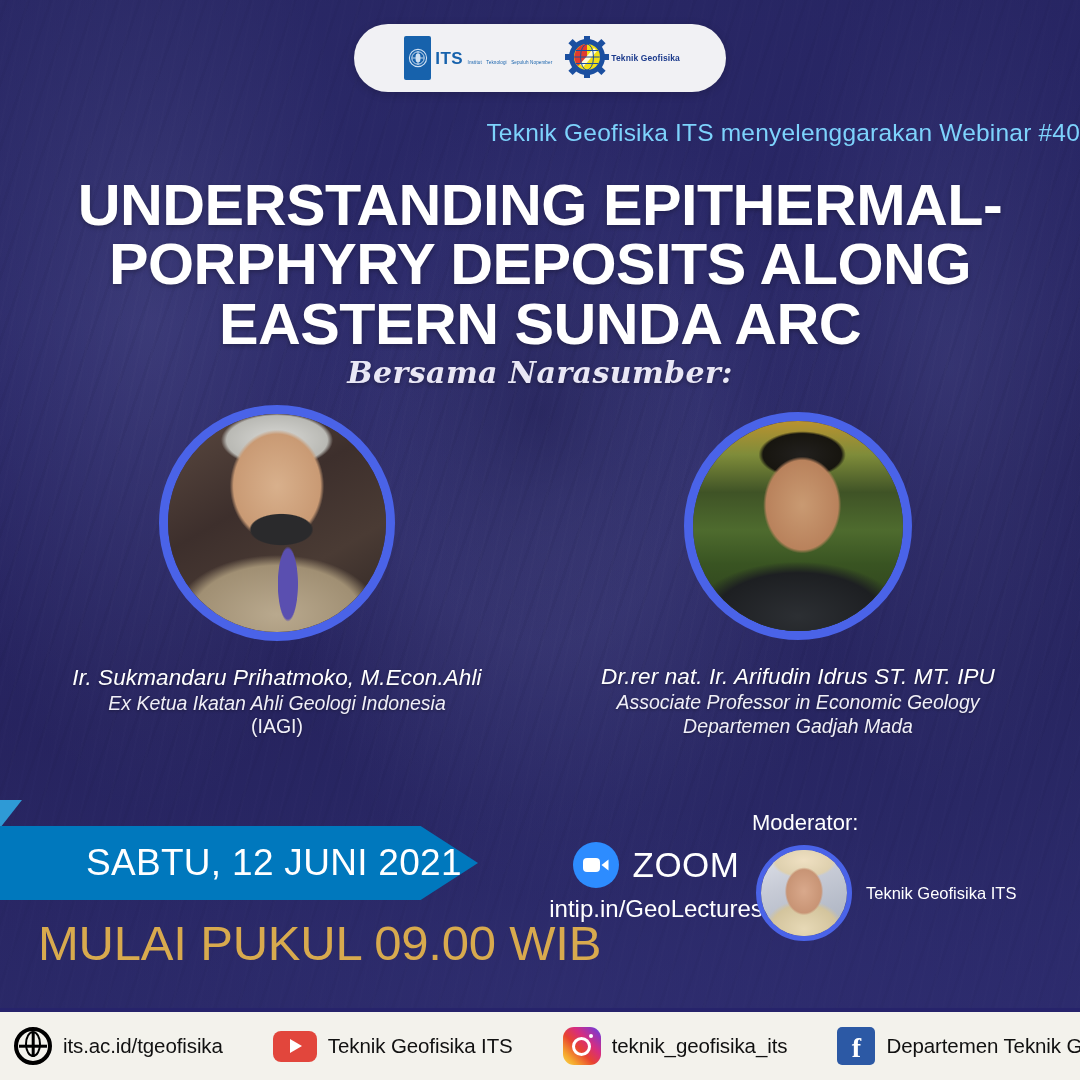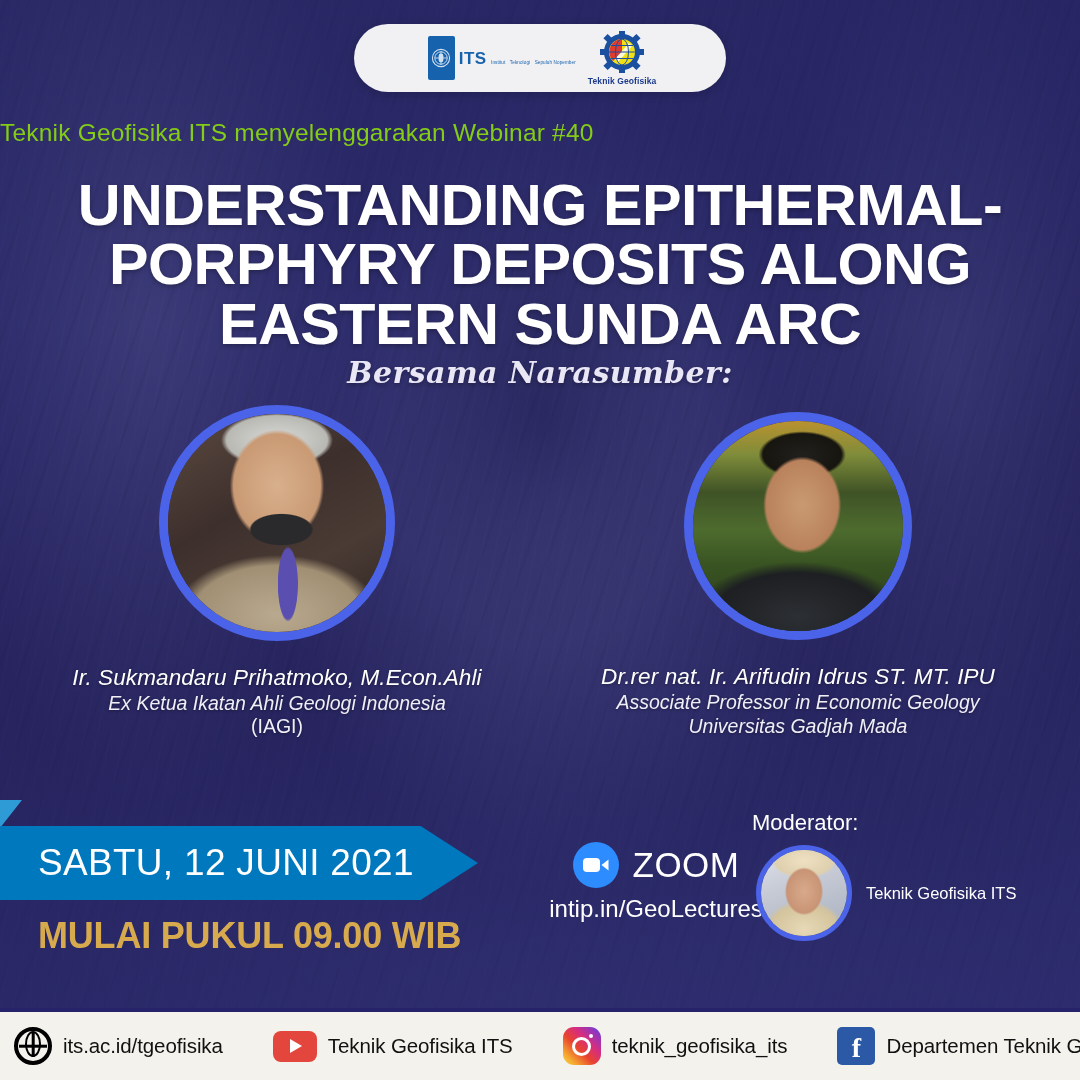--- a/index.html
+++ b/index.html
@@ -42,34 +42,34 @@
     width:372px;height:68px;border-radius:34px;
     background:#f1f1f4;display:flex;align-items:center;justify-content:center;gap:10px;
     box-shadow:0 2px 10px rgba(0,0,0,.18);
   }
   .its-logo{display:flex;align-items:center;gap:4px;margin-left:6px;}
   .its-mark{width:27px;height:44px;background:#1762ac;border-radius:2px;
     display:flex;align-items:center;justify-content:center;}
   .its-txt{line-height:1;}
   .its-txt .big{font-weight:bold;font-size:17px;color:#1762ac;letter-spacing:.5px;}
   .its-txt .sm{font-size:4.6px;color:#1762ac;line-height:1.45;letter-spacing:.1px;}
-  .tg-logo{display:flex;flex-direction:column;align-items:center;gap:1px;margin:0 2px;}
+  .tg-logo{display:flex;flex-direction:row;align-items:center;gap:1px;margin:0 2px;}
   .tg-label{font-size:8.5px;font-weight:bold;color:#1b3a8c;letter-spacing:.1px;}
   .km-logo{display:flex;flex-direction:column;align-items:center;gap:2px;margin-right:6px;}
   .km-word{line-height:.86;text-align:left;}
   .km-word .k1{font-size:16px;font-weight:bold;color:#1b63c4;letter-spacing:-.4px;display:block;}
   .km-word .k2{font-size:16px;font-weight:bold;color:#1b63c4;letter-spacing:-.4px;display:block;}
   .km-ij{background:#f5b82e;color:#c0392b;font-size:5.6px;font-weight:bold;letter-spacing:1.4px;
     padding:1px 4px;margin-top:1px;display:block;text-align:center;}
   .km-coe{font-size:10px;font-weight:bold;color:#1b3a8c;letter-spacing:-.1px;}
 
   
   .kicker{
-    position:absolute;top:119px;left:0;right:0;text-align:left;
-    color:#84cc16;font-size:24.5px;letter-spacing:.2px;
+    position:absolute;top:119px;left:0;right:0;text-align:right;
+    color:#7dd3fc;font-size:24.5px;letter-spacing:.2px;
   }
   .title{
     position:absolute;top:176px;left:0;right:0;text-align:center;
     color:#ffffff;font-weight:bold;font-size:57px;line-height:1.04;
     letter-spacing:-.5px;padding:0 52px;
     font-family:"Liberation Sans Narrow","Liberation Sans", sans-serif;
     text-shadow:0 2px 5px rgba(0,0,0,.28);
     transform:scaleX(1.04);transform-origin:center;
   }
   .script{
@@ -123,28 +123,28 @@
   }
 
   
   .tab{
     position:absolute;left:0;top:800px;width:22px;height:28px;background:#2e9ad6;
     clip-path:polygon(0 0,100% 0,0 100%);
   }
   .date-banner{
     position:absolute;left:0;top:826px;width:478px;height:74px;background:#0078bd;
     clip-path:polygon(0 0, 88% 0, 100% 50%, 88% 100%, 0 100%);
-    display:flex;align-items:center;
+    display:flex;align-items:center;padding-left:48px;
   }
   .date-text{
     color:#ffffff;font-size:37px;padding-left:38px;letter-spacing:.3px;
   }
   .time-text{
     position:absolute;left:38px;top:915px;
-    color:#d8aa4e;font-weight:bold;font-size:36px;letter-spacing:-.2px;
+    color:#d8aa4e;font-weight:normal;font-size:49px;letter-spacing:-.2px;
     font-family:"Liberation Sans", sans-serif;
   }
 
   
   .zoom-wrap{position:absolute;left:536px;top:842px;width:240px;text-align:center;}
   .zoom-row{display:flex;align-items:center;justify-content:center;gap:14px;}
   .zoom-ic{width:46px;height:46px;border-radius:50%;background:#2d8cff;
     display:flex;align-items:center;justify-content:center;}
   .zoom-word{color:#ffffff;font-size:35px;letter-spacing:.5px;}
   .zoom-link{color:#ffffff;font-size:24px;margin-top:7px;letter-spacing:0px;}
@@ -256,21 +256,21 @@
     <div class="sp-role">Ex Ketua Ikatan Ahli Geologi Indonesia</div>
     <div class="sp-role2">(IAGI)</div>
   </div>
 
   <div class="speaker sp-right">
     <div class="ring r2">
         <div class="ph ph2"></div>
       </div>
     <div class="sp-name">Dr.rer nat. Ir. Arifudin Idrus ST. MT. IPU</div>
     <div class="sp-role">Associate Professor in Economic Geology</div>
-    <div class="sp-role">Universitas Gadjah Mada</div>
+    <div class="sp-role">Departemen Gadjah Mada</div>
   </div>
 
   <div class="tab"></div>
   <div class="date-banner">
     <span class="date-text">SABTU, 12 JUNI 2021</span>
   </div>
   <div class="time-text">MULAI PUKUL 09.00 WIB</div>
 
   <div class="zoom-wrap">
     <div class="zoom-row">

